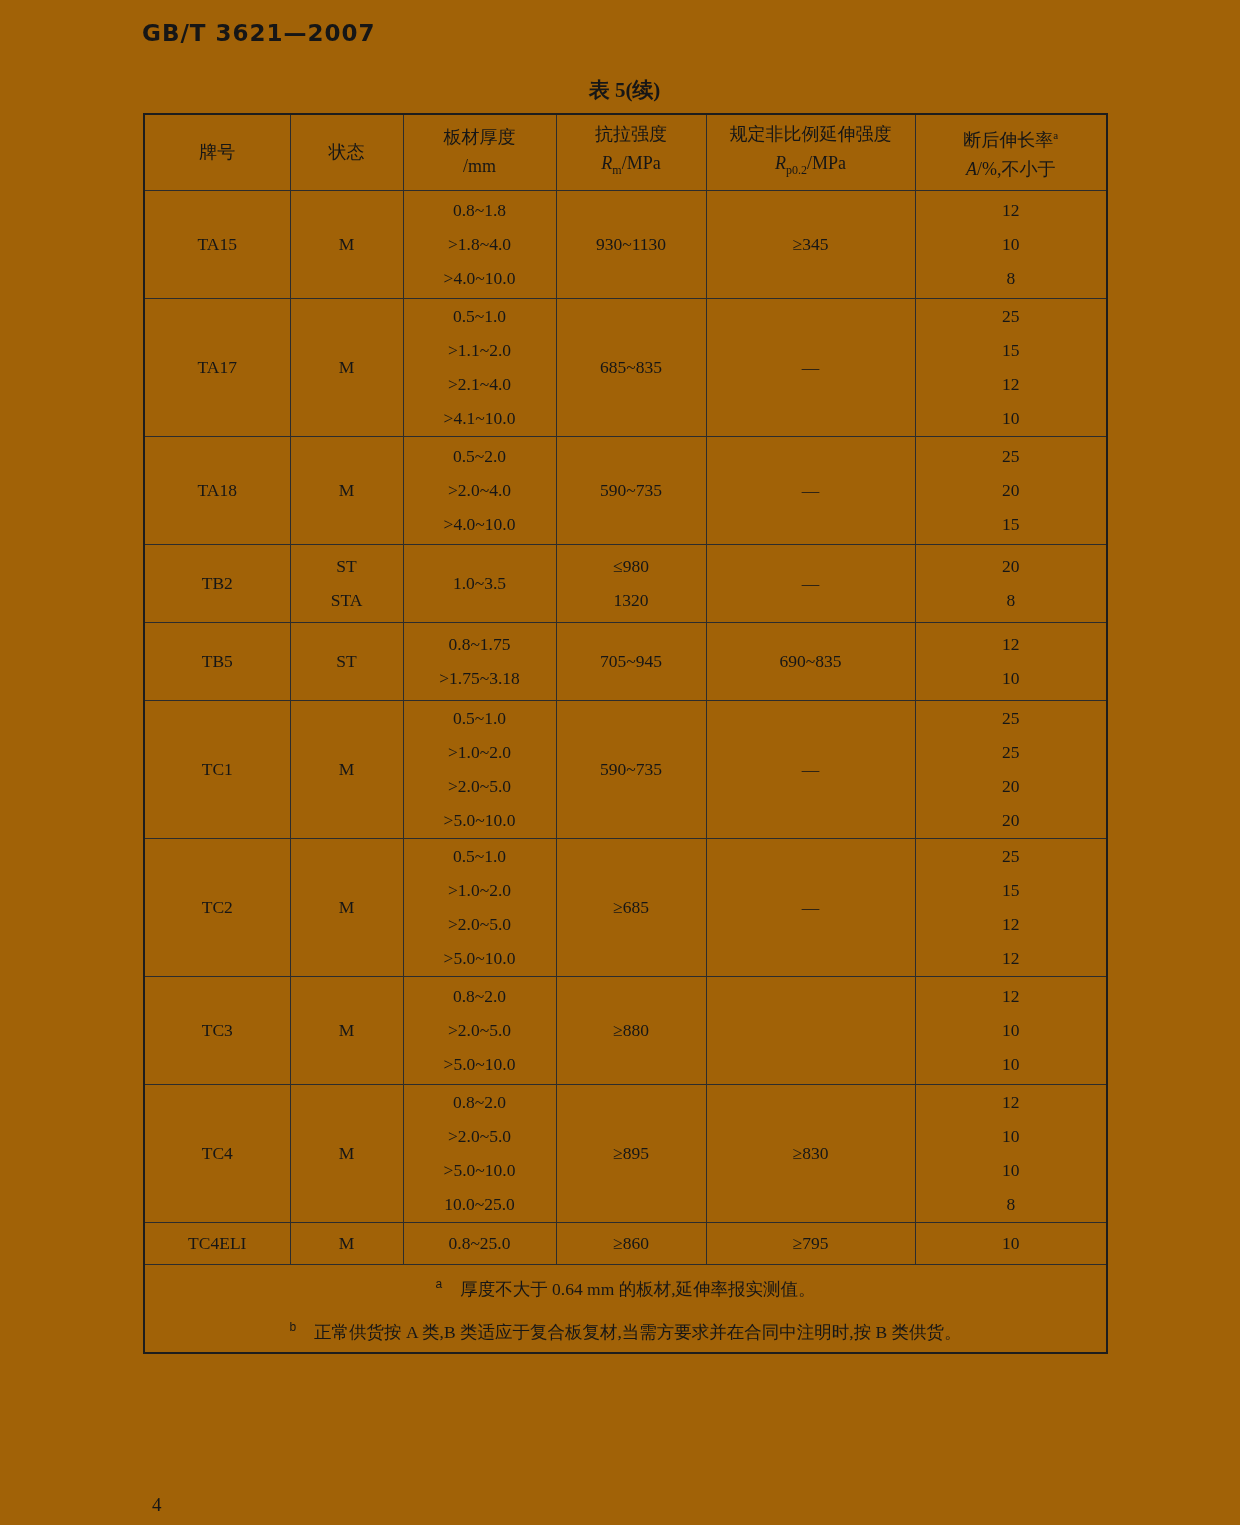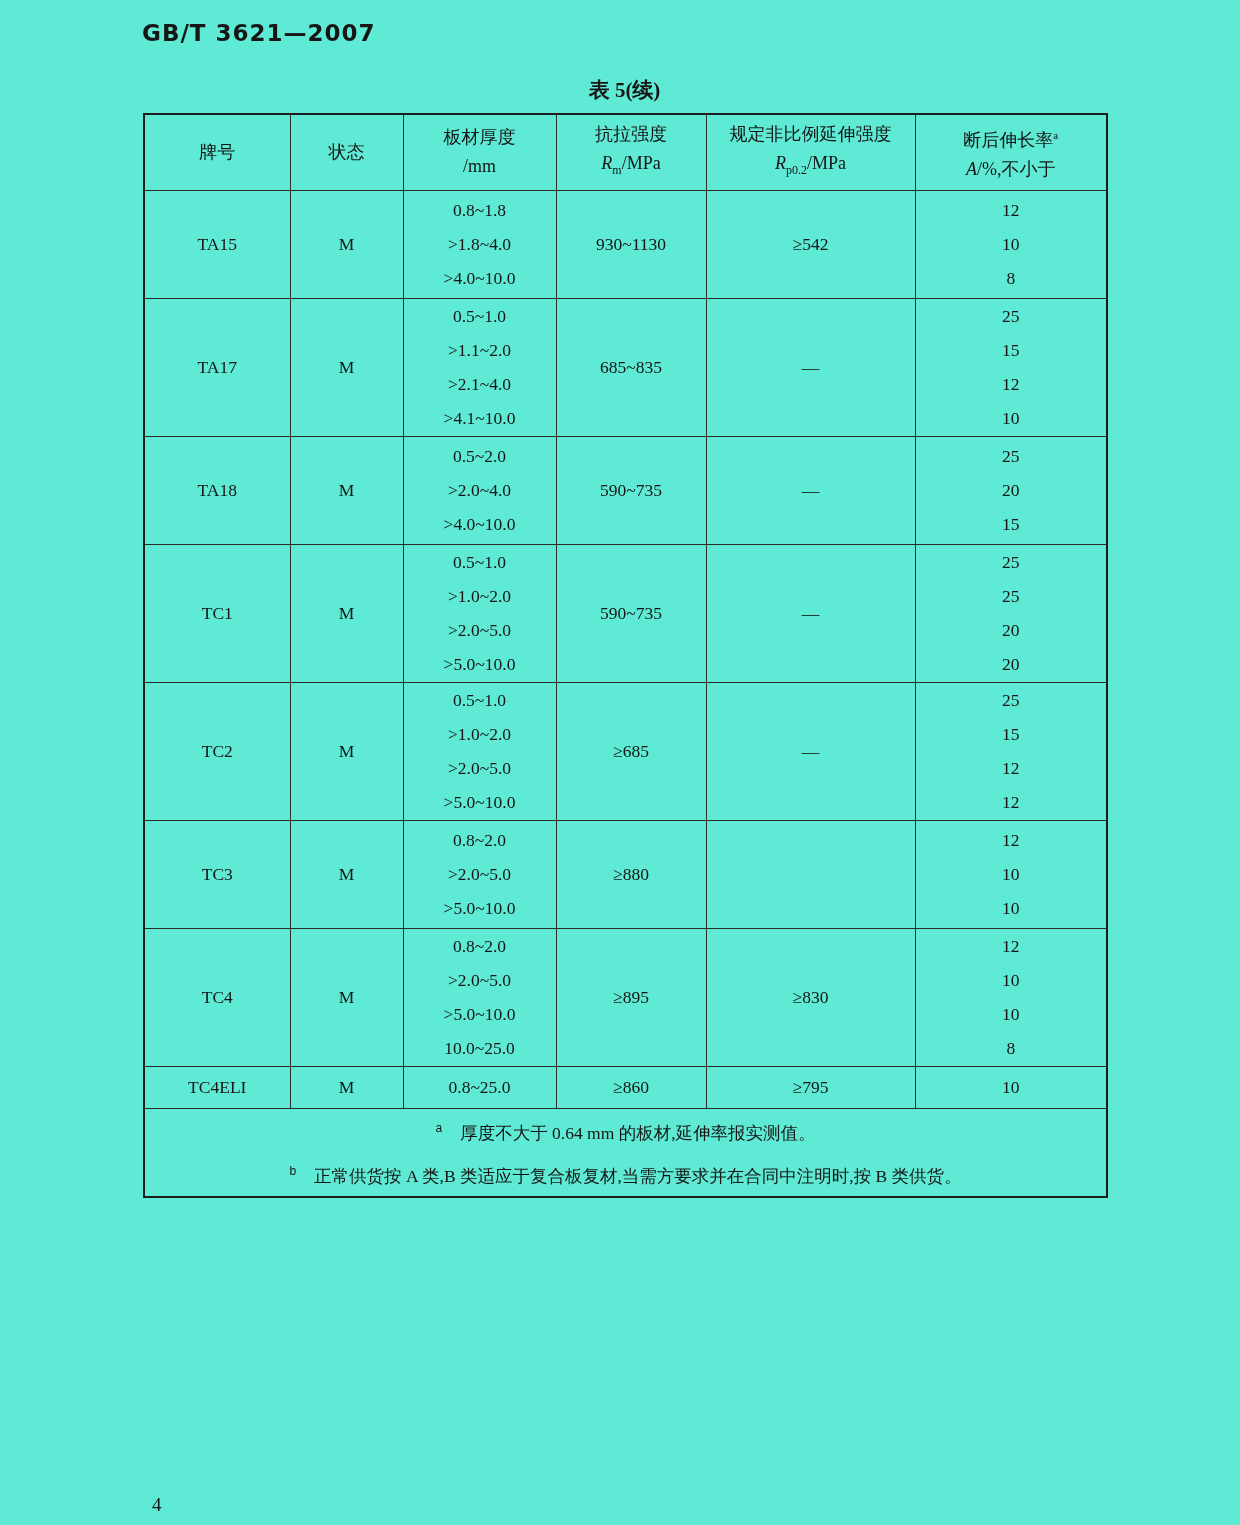--- a/index.html
+++ b/index.html
@@ -1,19 +1,19 @@
 <!DOCTYPE html>
 <html><head>
 <meta charset="utf-8">
 <style>
   html,body { margin:0; padding:0; }
   .page {
     position:relative;
     width:1240px; height:1525px;
-    background:#5eead4;
+    background:#a16207;
     font-family:"Liberation Serif","DejaVu Serif",serif;
     color:#161616;
     overflow:hidden;
   }
   .doc-header {
     position:absolute; left:142px; top:20px;
     font-family:"DejaVu Sans","Liberation Sans",sans-serif;
     font-weight:bold; font-size:23px; letter-spacing:1px;
   }
   .table-title {
@@ -109,21 +109,21 @@
           </td>
           <td>
             <div class="cl">0.8~1.8</div>
             <div class="cl">&gt;1.8~4.0</div>
             <div class="cl">&gt;4.0~10.0</div>
           </td>
           <td>
             <div class="cl">930~1130</div>
           </td>
           <td>
-            <div class="cl">≥542</div>
+            <div class="cl">≥345</div>
           </td>
           <td>
             <div class="cl">12</div>
             <div class="cl">10</div>
             <div class="cl">8</div>
           </td>
         </tr>
         <tr style="height: 138px;">
           <td>
             <div class="cl">TA17</div>
@@ -165,20 +165,65 @@
           <td>
             <div class="cl">590~735</div>
           </td>
           <td>
             <div class="cl">—</div>
           </td>
           <td>
             <div class="cl">25</div>
             <div class="cl">20</div>
             <div class="cl">15</div>
+          </td>
+        </tr>
+        <tr style="height: 78px;">
+          <td>
+            <div class="cl">TB2</div>
+          </td>
+          <td>
+            <div class="cl">ST</div>
+            <div class="cl">STA</div>
+          </td>
+          <td>
+            <div class="cl">1.0~3.5</div>
+          </td>
+          <td>
+            <div class="cl">≤980</div>
+            <div class="cl">1320</div>
+          </td>
+          <td>
+            <div class="cl">—</div>
+          </td>
+          <td>
+            <div class="cl">20</div>
+            <div class="cl">8</div>
+          </td>
+        </tr>
+        <tr style="height: 78px;">
+          <td>
+            <div class="cl">TB5</div>
+          </td>
+          <td>
+            <div class="cl">ST</div>
+          </td>
+          <td>
+            <div class="cl">0.8~1.75</div>
+            <div class="cl">&gt;1.75~3.18</div>
+          </td>
+          <td>
+            <div class="cl">705~945</div>
+          </td>
+          <td>
+            <div class="cl">690~835</div>
+          </td>
+          <td>
+            <div class="cl">12</div>
+            <div class="cl">10</div>
           </td>
         </tr>
         <tr style="height: 138px;">
           <td>
             <div class="cl">TC1</div>
           </td>
           <td>
             <div class="cl">M</div>
           </td>
           <td>

